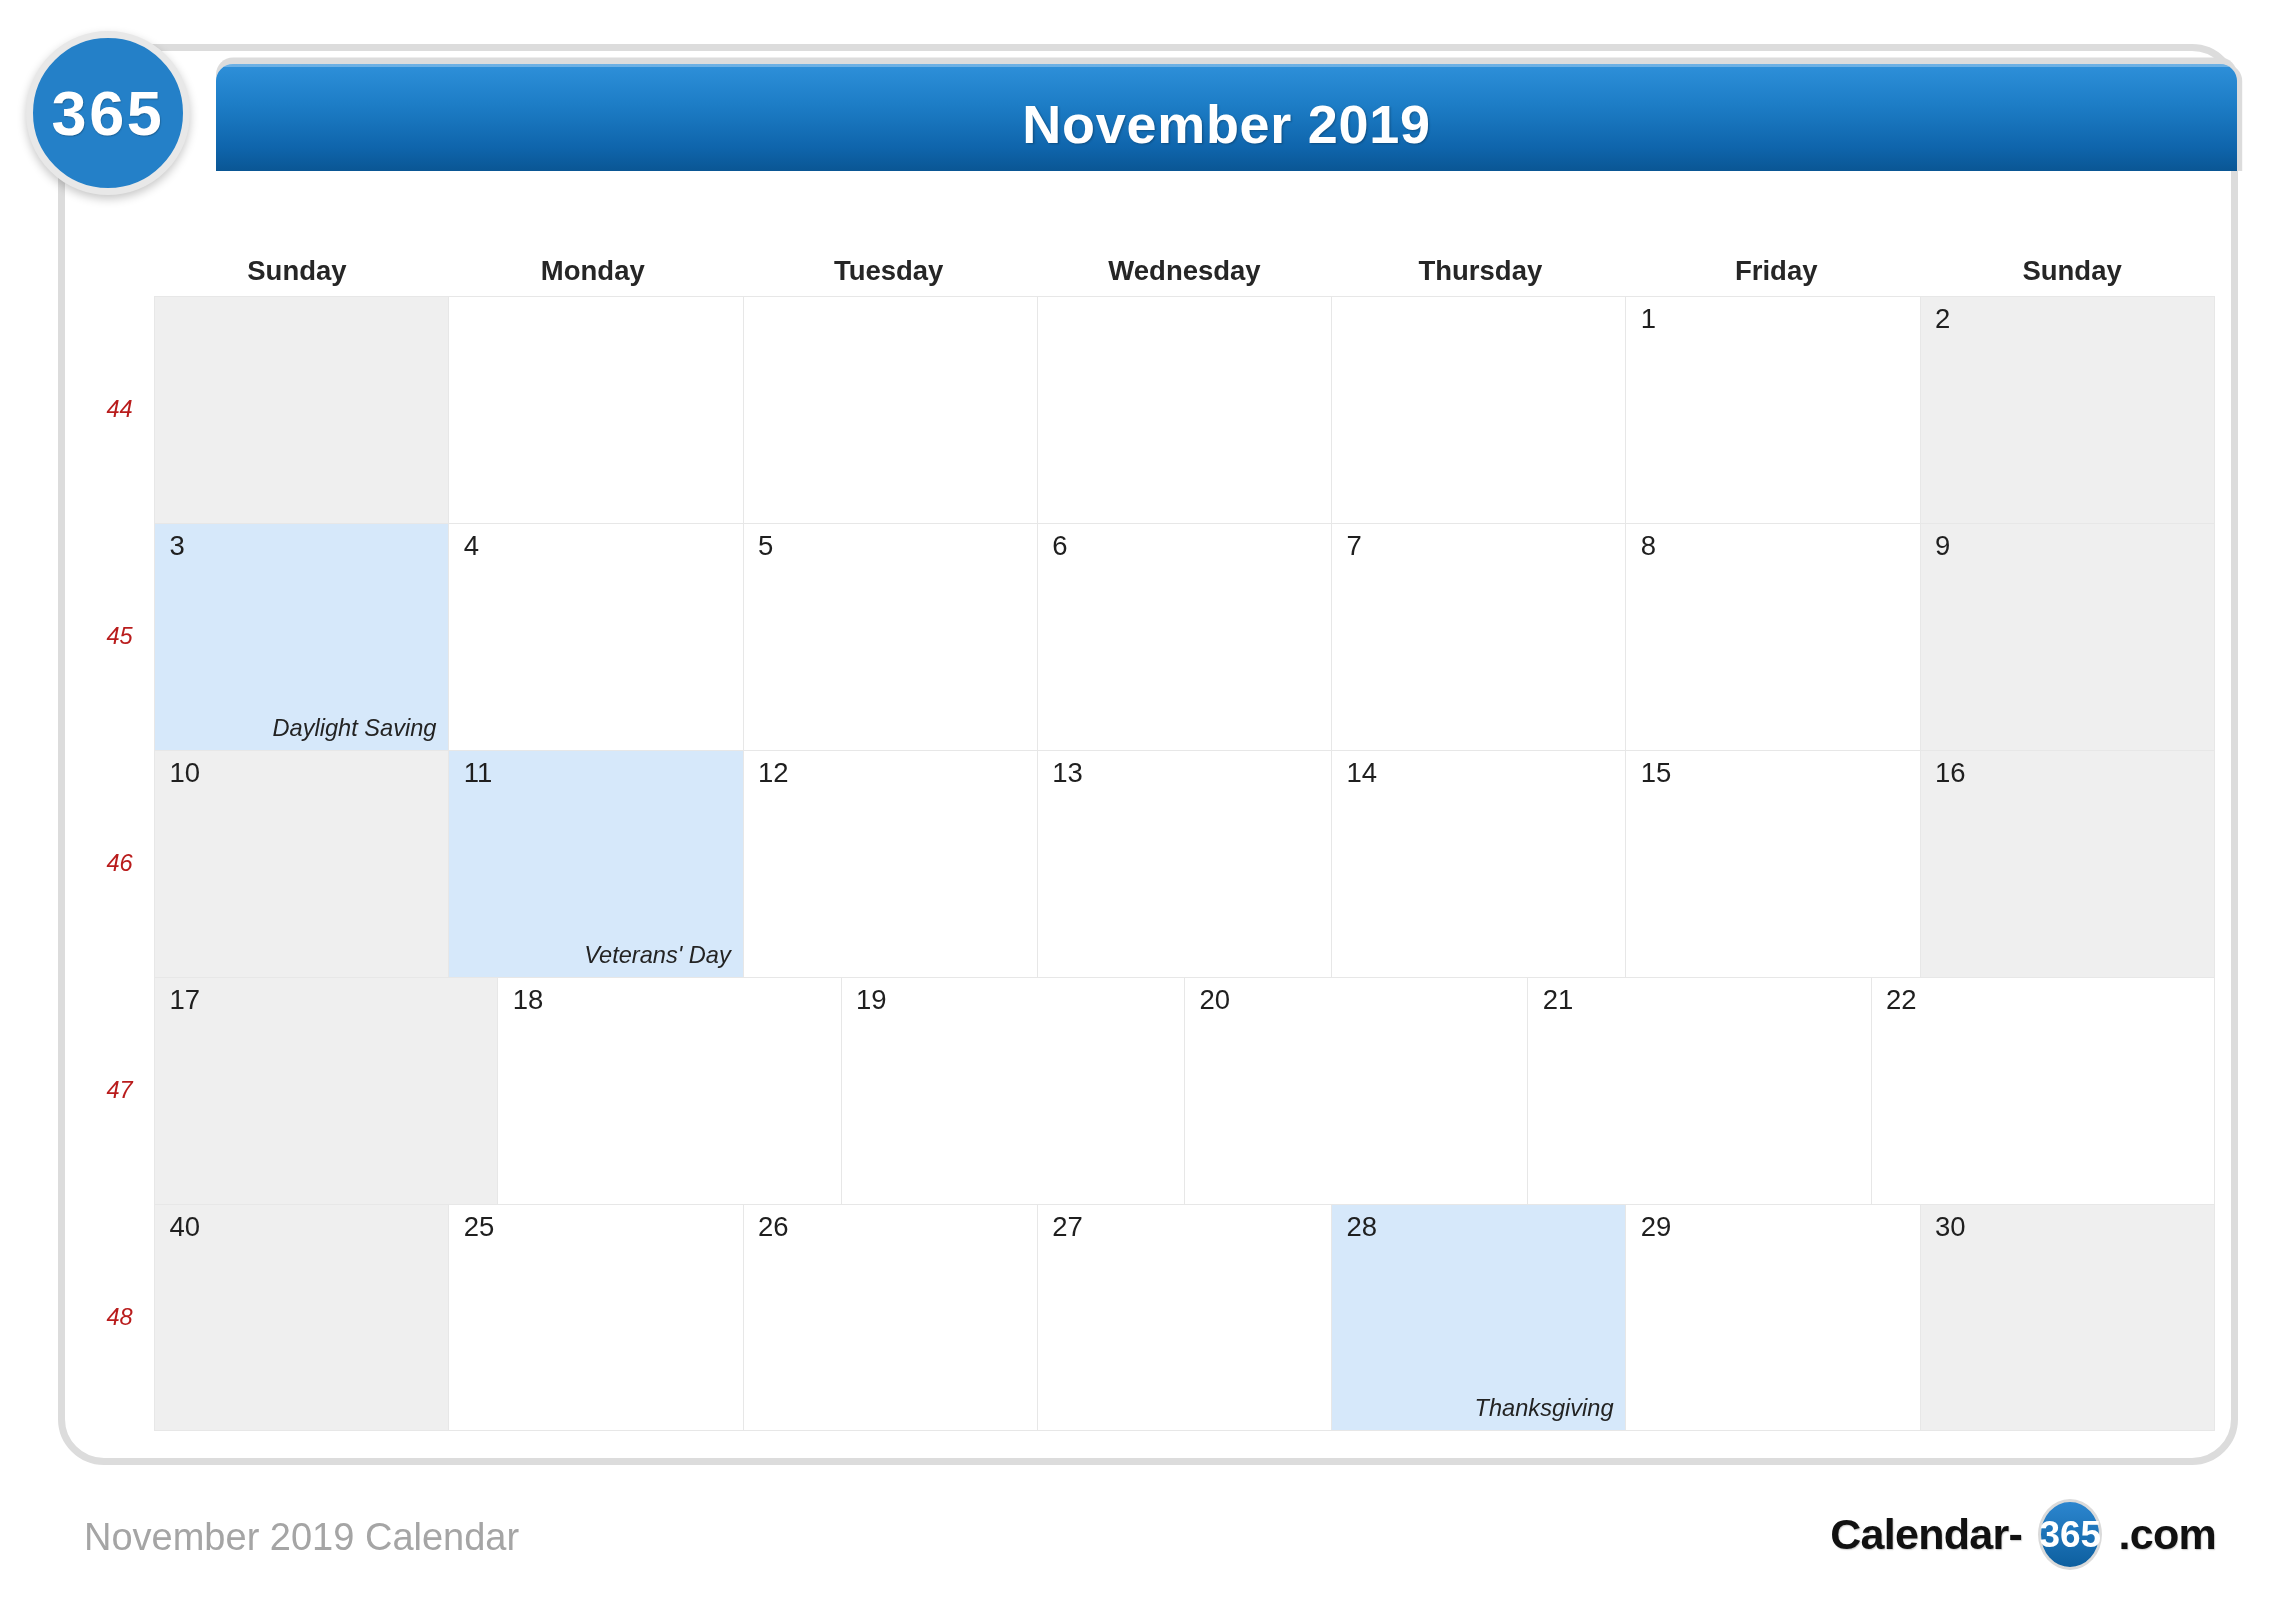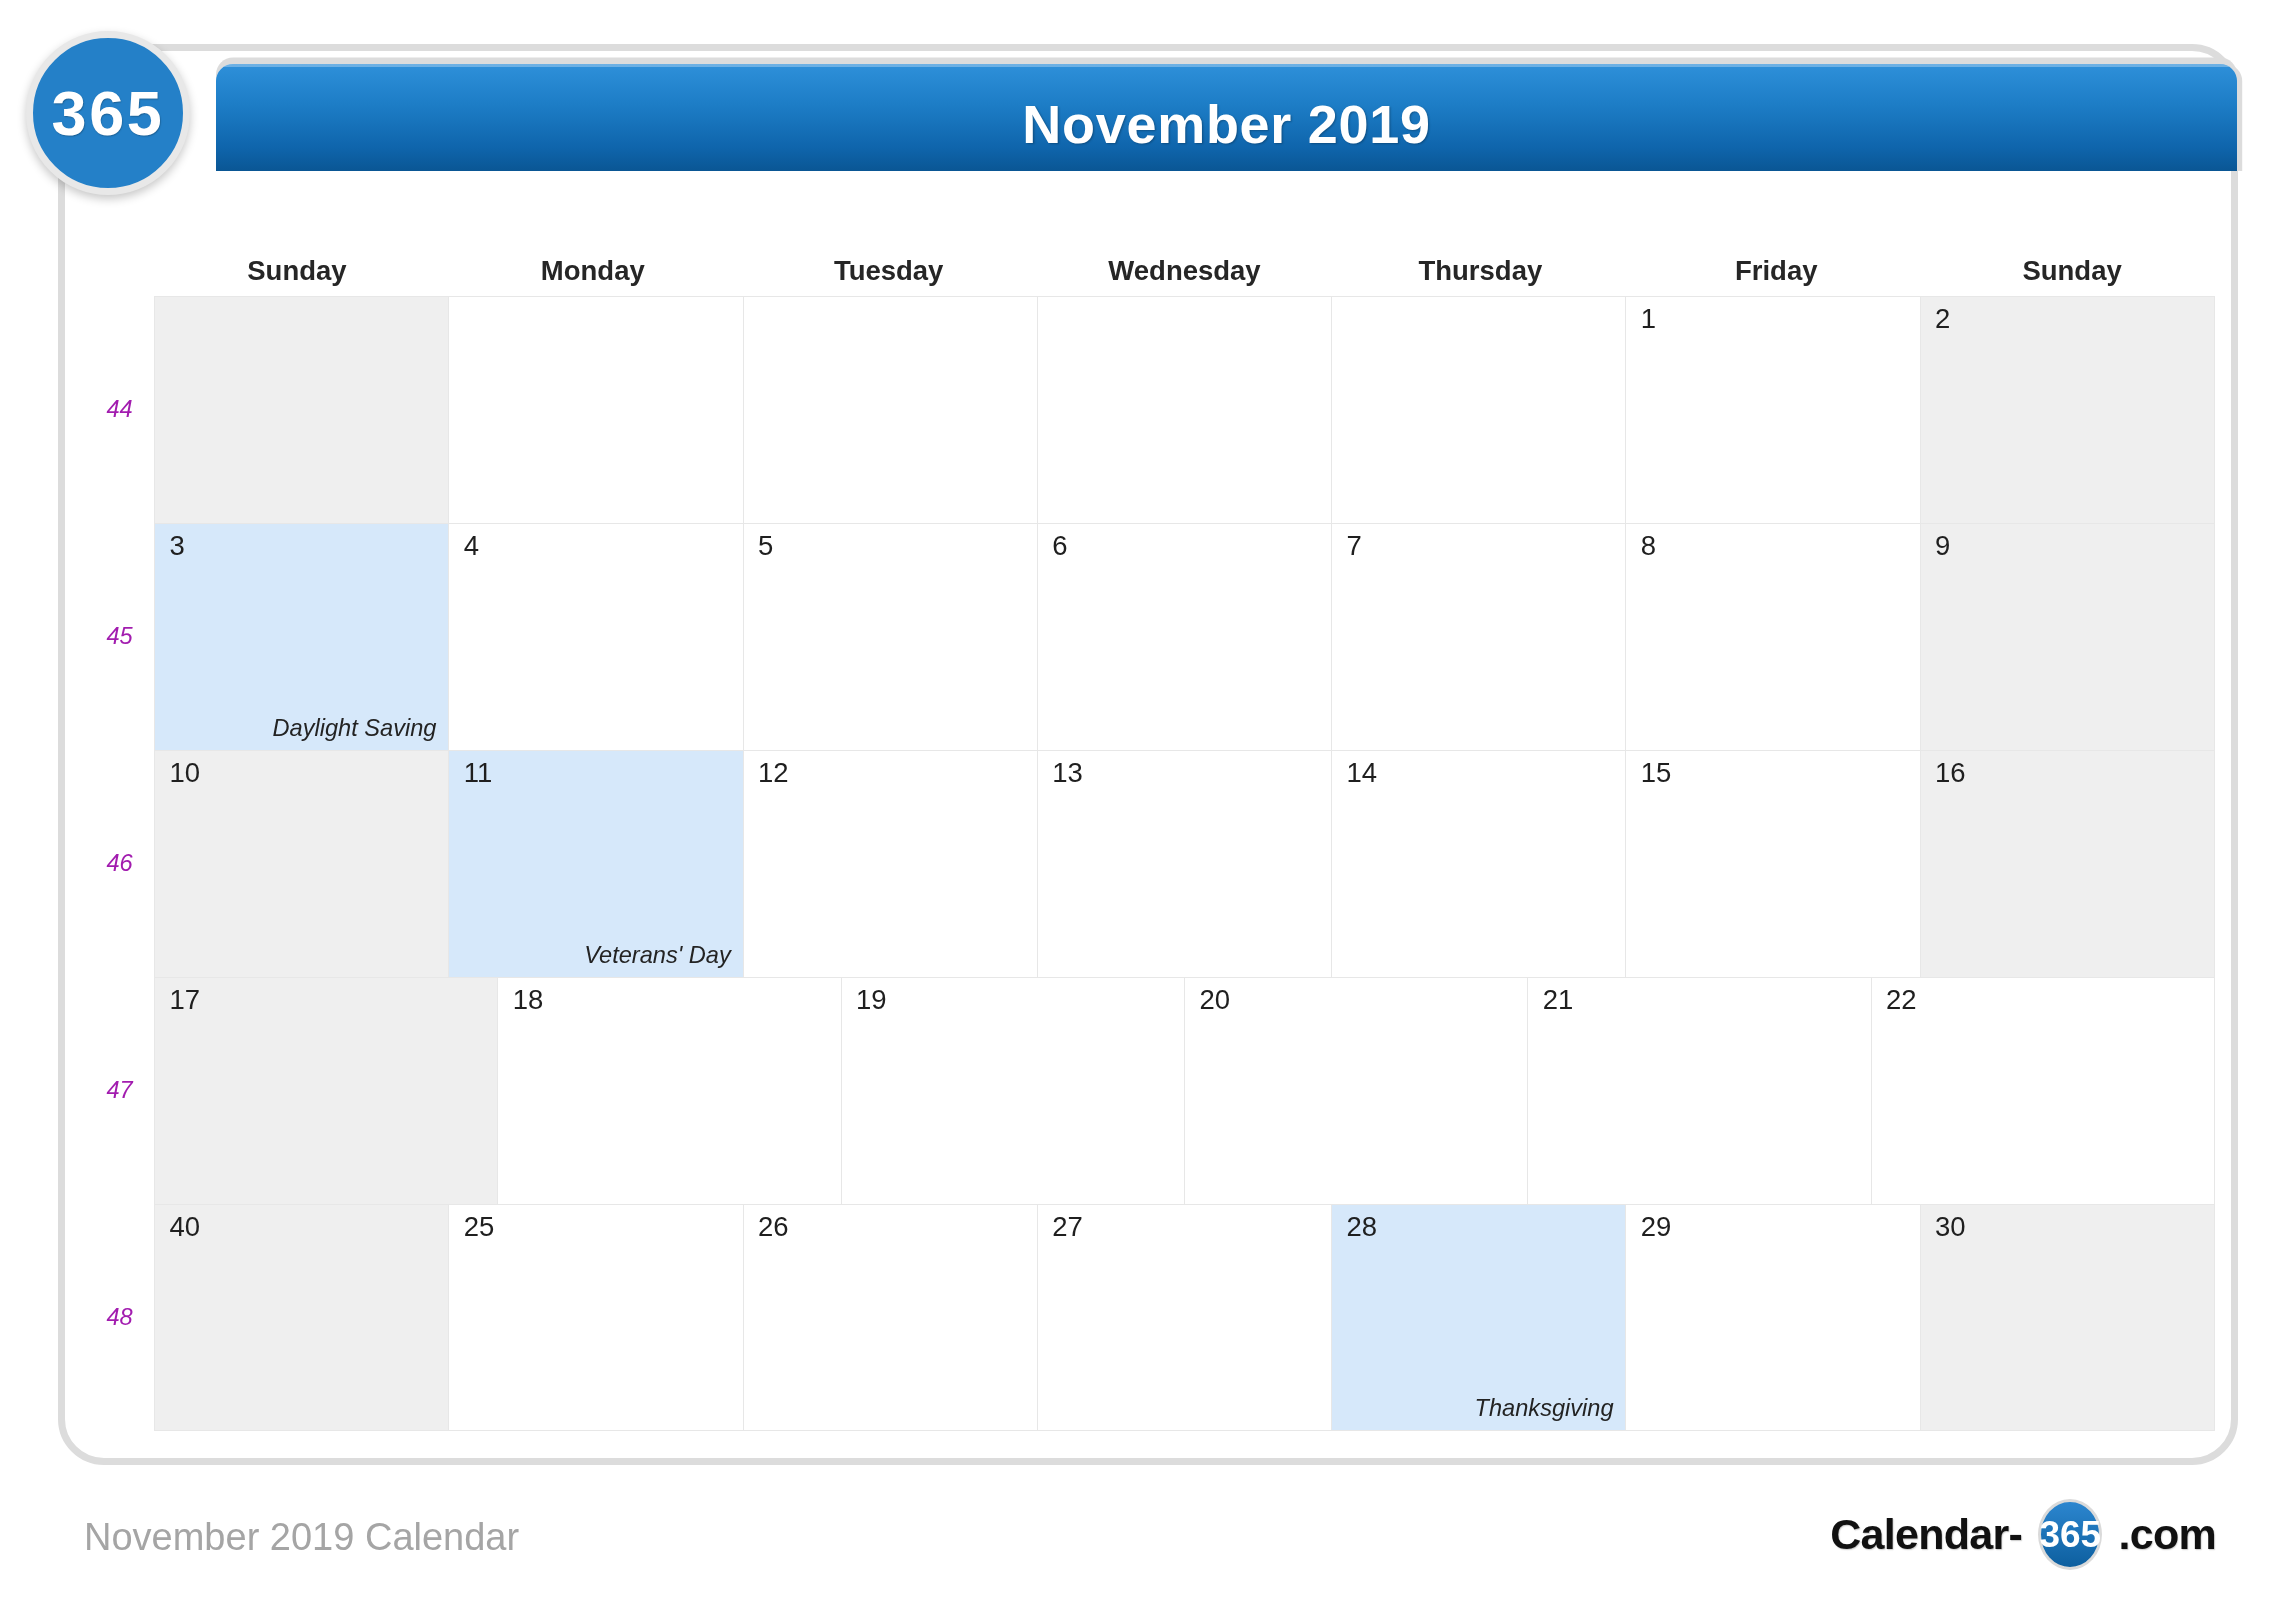--- a/index.html
+++ b/index.html
@@ -123,21 +123,21 @@
   }
 
   .weeknum {
     width: 69px;
     flex: 0 0 69px;
     display: flex;
     align-items: center;
     justify-content: center;
     font-size: 23.6px;
     font-style: italic;
-    color: #a21caf;
+    color: #b91c1c;
   }
 
   .day-cells {
     flex: 1;
     display: flex;
     position: relative;
     border-top: 1.3px solid #e7e7e7;
     border-left: 1.3px solid #e7e7e7;
   }
   .week-row:last-child .day-cells { border-bottom: 1.3px solid #e7e7e7; }

